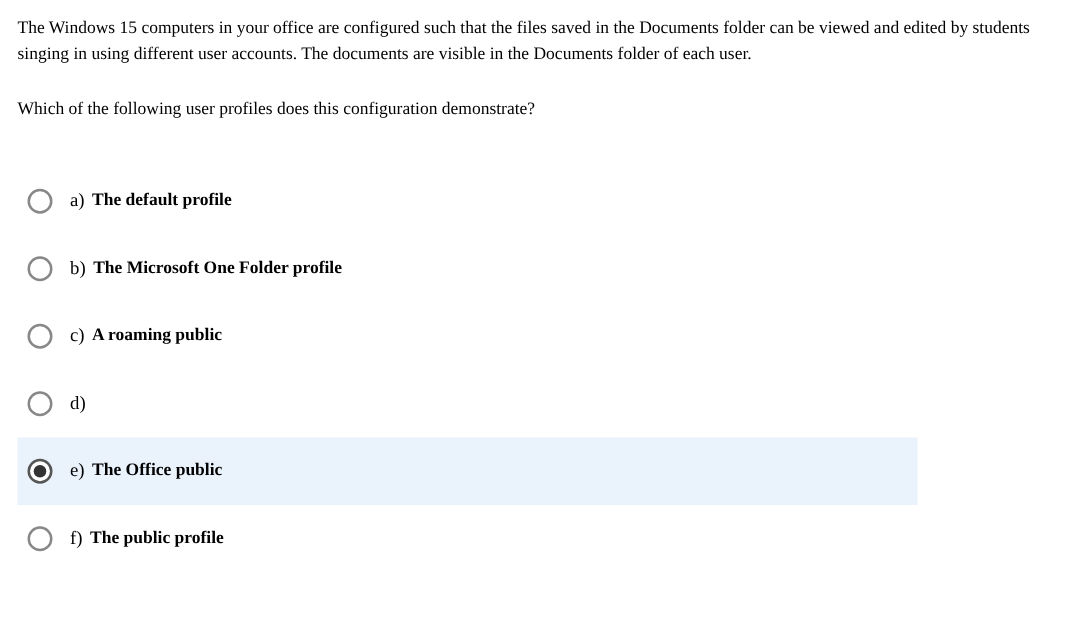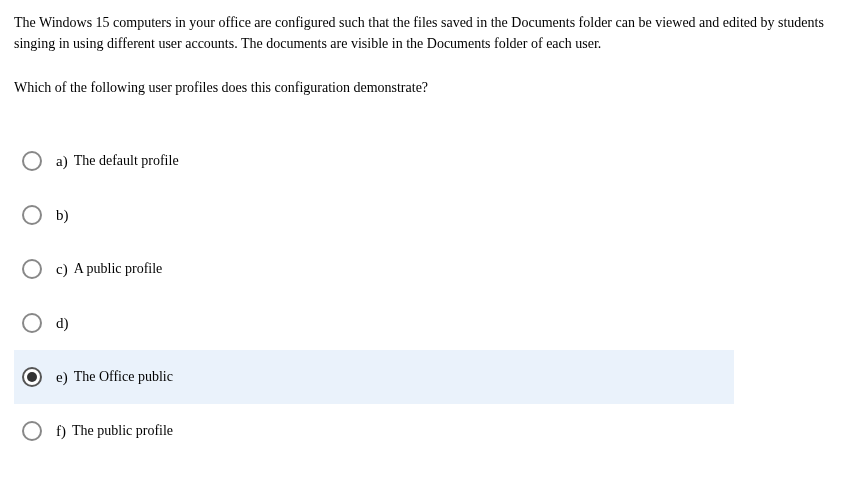--- a/index.html
+++ b/index.html
@@ -61,45 +61,47 @@
     }
     .radio.checked .radio-dot {
       display: block;
     }
     .option-letter {
       font-size: 15px;
       margin-right: 6px;
     }
     .option-text {
       font-size: 14px;
+      font-weight: bold;
     }
   </style>
 </head>
 <body>
 
 <div class="question-text">The Windows 15 computers in your office are configured such that the files saved in the Documents folder can be viewed and edited by students singing in using different user accounts. The documents are visible in the Documents folder of each user.</div>
 <div class="question-prompt">Which of the following user profiles does this configuration demonstrate?</div>
 
 <div class="options">
 
   <div class="option">
     <div class="radio"></div>
     <span class="option-letter">a)</span>
     <span class="option-text">The default profile</span>
   </div>
 
   <div class="option">
     <div class="radio"></div>
     <span class="option-letter">b)</span>
+    <span class="option-text">The Microsoft One Folder profile</span>
   </div>
 
   <div class="option">
     <div class="radio"></div>
     <span class="option-letter">c)</span>
-    <span class="option-text">A public profile</span>
+    <span class="option-text">A roaming public</span>
   </div>
 
   <div class="option">
     <div class="radio"></div>
     <span class="option-letter">d)</span>
   </div>
 
   <div class="option selected">
     <div class="radio checked">
         <div class="radio-dot"></div>

